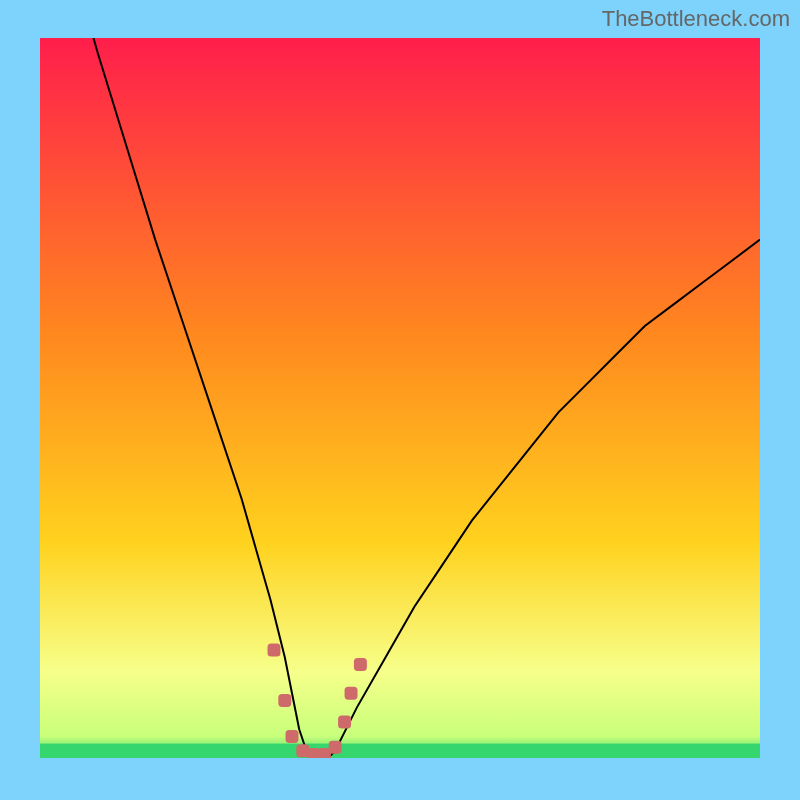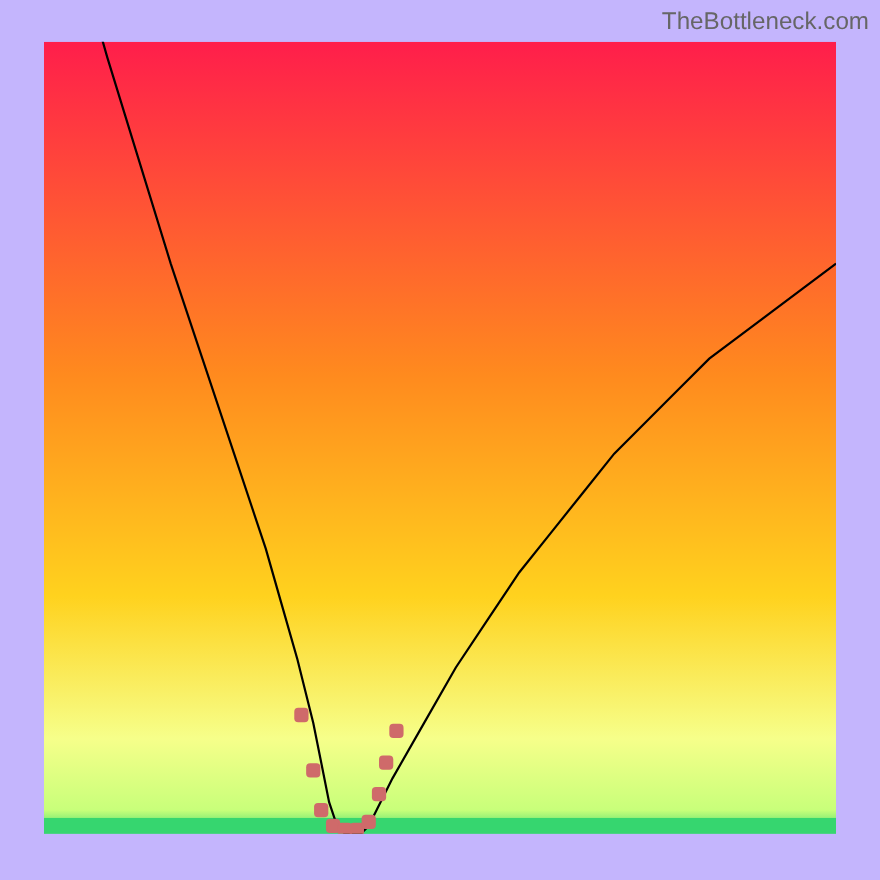--- a/index.html
+++ b/index.html
@@ -10,21 +10,21 @@
     background: #000;
     overflow: hidden;
     font-family: Arial, Helvetica, sans-serif;
   }
   .frame {
     position: absolute;
     left: 0;
     top: 0;
     width: 800px;
     height: 800px;
-    background: #c4b5fd;
+    background: #7dd3fc;
   }
   .watermark {
     position: absolute;
     top: 6px;
     right: 10px;
     color: #666;
     font-size: 22px;
     font-weight: 500;
     z-index: 10;
     user-select: none;

